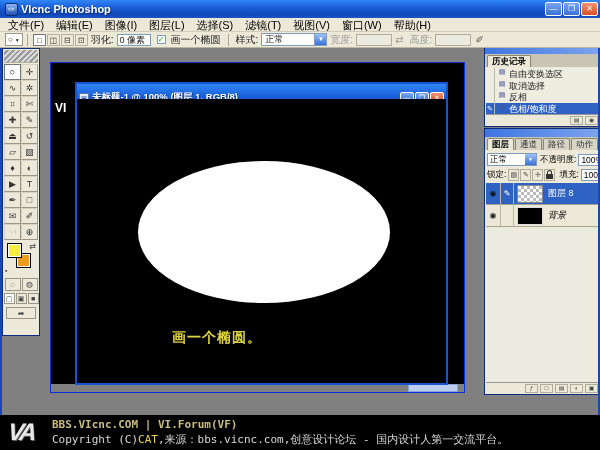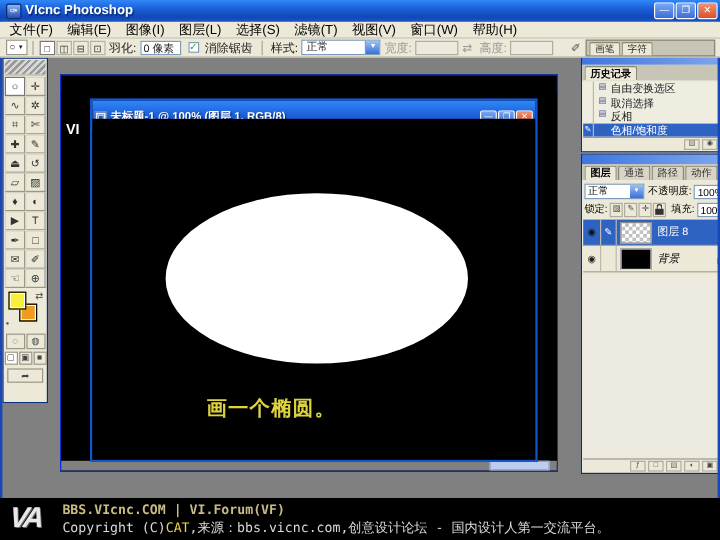--- a/index.html
+++ b/index.html
@@ -93,21 +93,21 @@
   .db{width:14px;height:11px;border:1px solid #fff;border-radius:2px;color:#fff;font-size:7px;
     line-height:9px;text-align:center;background:linear-gradient(#7aa7f0,#3b6fd8)}
   .db.close{background:linear-gradient(#f0926f,#d9502c)}
   .dbody{position:absolute;left:0;right:0;bottom:0;background:#000}
   #docback .dbody{top:14px}
   #docfront .dbody{top:15px}
   #backfrag{position:absolute;left:4px;top:24px;color:#fff;font-weight:bold;font-size:12px}
   #backstrip{position:absolute;left:0;right:0;bottom:0;height:8px;background:#808080}
   #backcorner{position:absolute;right:6px;bottom:0;width:50px;height:8px;background:#bccdee;border:1px solid #8aa3d6}
   #ellipse{position:absolute;left:61px;top:62px;width:252px;height:142px;background:#fff;border-radius:50%}
-  #annotation{position:absolute;left:95px;top:230px;color:#dcd33f;font-size:17px;font-weight:bold;letter-spacing:1px}
+  #annotation{position:absolute;left:95px;top:230px;color:#dcd33f;font-size:14px;font-weight:bold;letter-spacing:1px}
 
   
   .palette{position:absolute;left:484px;width:134px;background:#ece9d8;border:1px solid #0a2e7a;z-index:10}
   #history{top:-3px;height:82px}
   #layers{top:80px;height:267px}
   .ptitle{height:8px;background:linear-gradient(90deg,#3e76e0,#86abef);display:flex;
     justify-content:flex-end;align-items:center;gap:1px;padding-right:1px}
   .pb{width:8px;height:6px;border:1px solid #dce6f8;font-size:4px;line-height:4px;text-align:center;
     color:#fff;background:linear-gradient(#7aa7f0,#3b6fd8)}
   .pb.close{background:linear-gradient(#f0926f,#d9502c)}
@@ -208,37 +208,33 @@
     </span>
     <span class="sep"></span>
     <span class="modebtn active">□</span>
     <span class="modebtn">◫</span>
     <span class="modebtn">⊟</span>
     <span class="modebtn">⊡</span>
     <span class="olabel">羽化:</span>
     <span class="ofield" style="width:34px">0 像素</span>
     <span class="olabel"></span>
     <span class="ocheck">✓</span>
-    <span class="olabel">消除锯齿</span>
+    <span class="olabel">画一个椭圆</span>
     <span class="sep"></span>
     <span class="olabel">样式:</span>
     <span class="ocombo">
       <span class="val">正常</span>
       <span class="arr">▼</span>
     </span>
     <span class="olabel dis">宽度:</span>
     <span class="ofield dis" style="width:36px"></span>
     <span class="olabel dis">⇄</span>
     <span class="olabel dis">高度:</span>
     <span class="ofield dis" style="width:36px"></span>
     <span class="brushico">✐</span>
-    <span class="well">
-      <span class="welltab">画笔</span>
-      <span class="welltab">字符</span>
-    </span>
   </div>
 
   <div id="workspace">
 
     <div id="toolbox">
       <div id="tblogo"></div>
       <div id="toolgrid">
         <span class="tool active">○</span>
         <span class="tool">✛</span>
         <span class="tool">∿</span>

